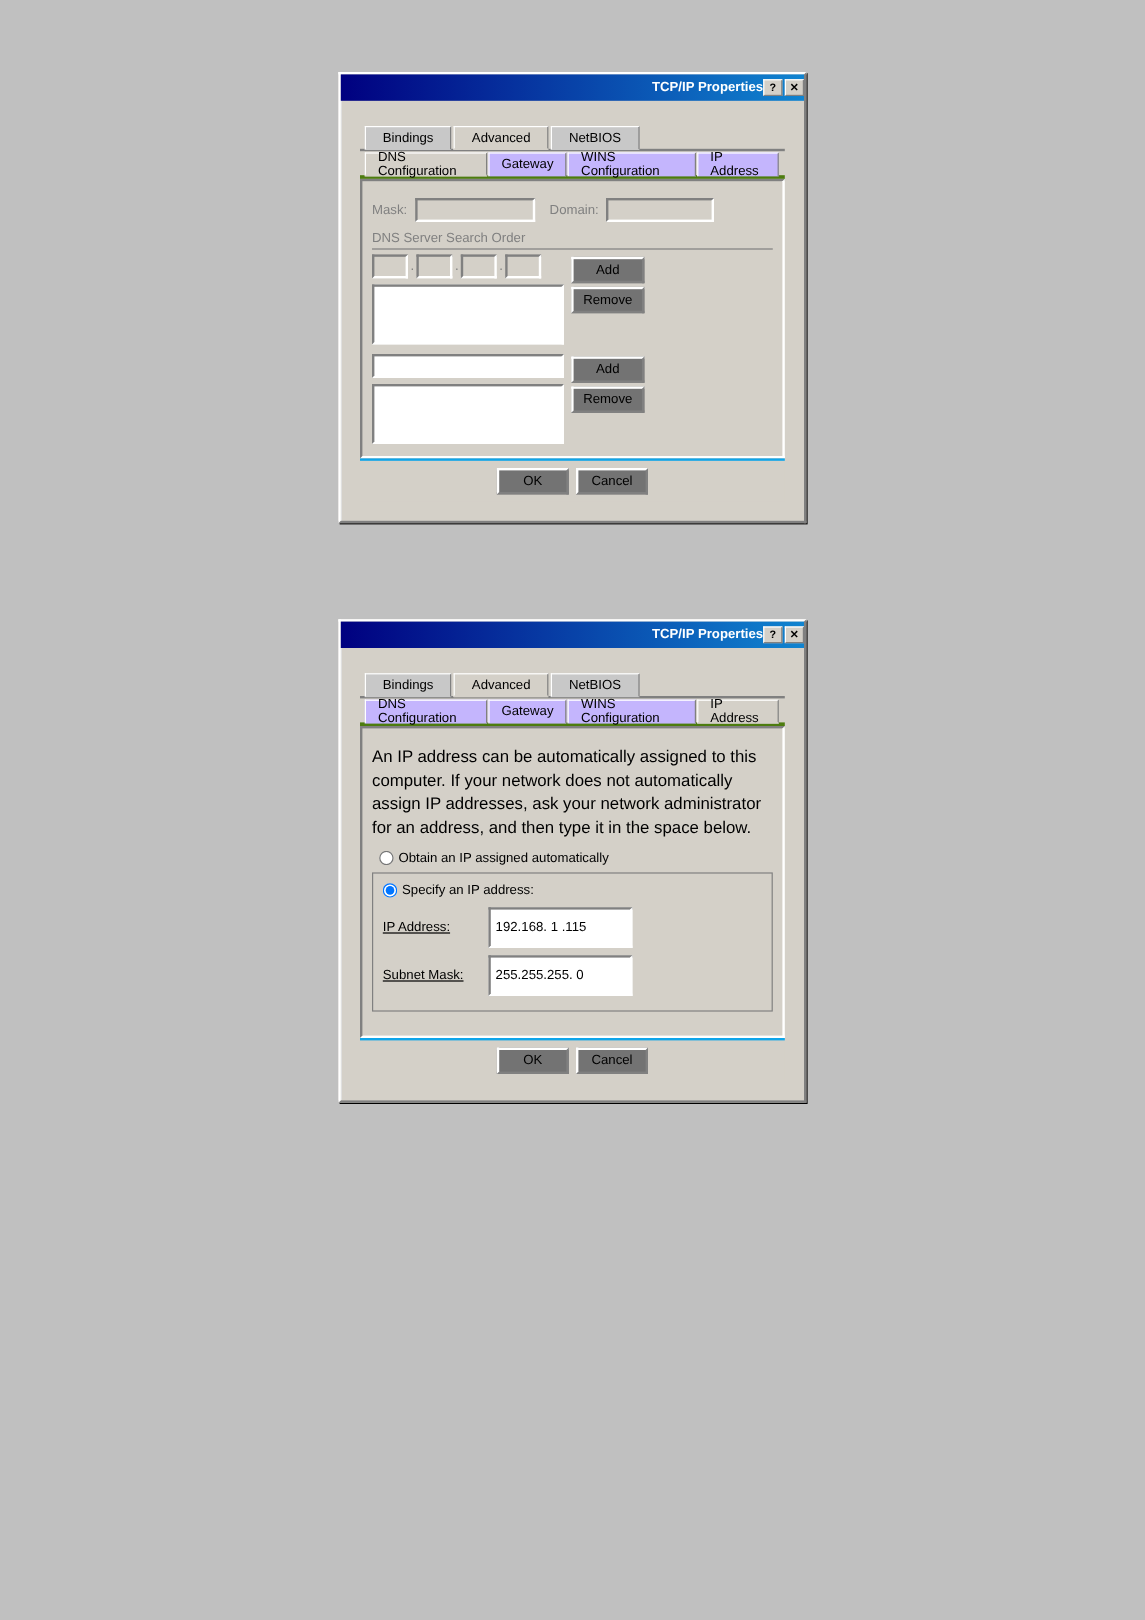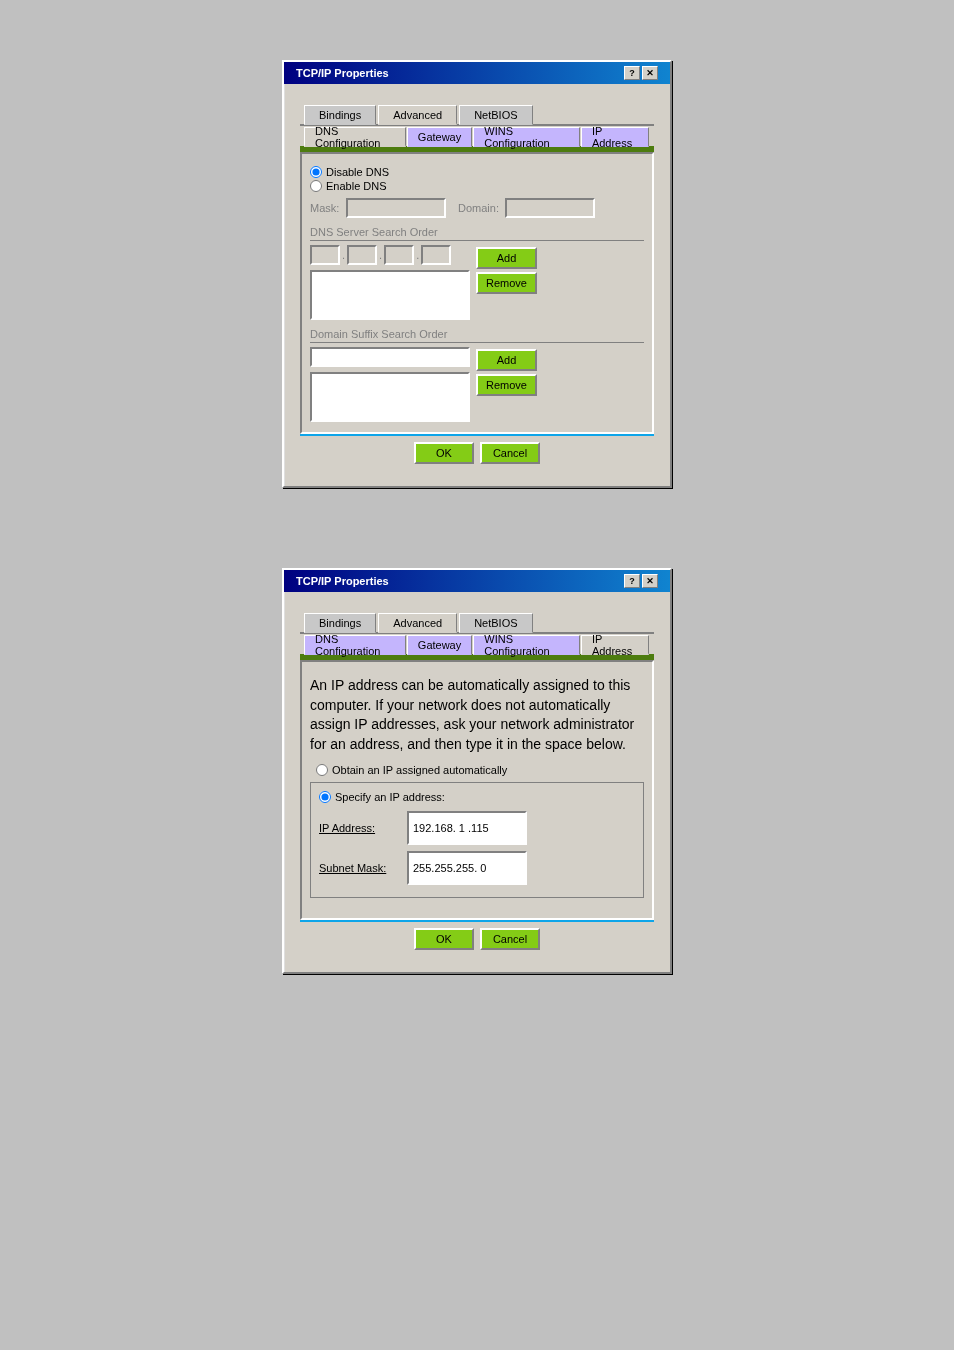--- a/index.html
+++ b/index.html
@@ -25,24 +25,24 @@
       width: 390px;
       background: #d4d0c8;
       border: 2px solid;
       border-color: #ffffff #808080 #808080 #ffffff;
       box-shadow: 1px 1px 0 #000, inset 1px 1px 0 #dfdfdf;
     }
 
     .title-bar {
       background: linear-gradient(to right, #000080, #1084d0);
       color: white;
-      padding: 3px 12px;
-      display: flex;
-      align-items: center;
-      justify-content: space-between;
+      padding: 3px 0;
+      display: flex;
+      align-items: center;
+      justify-content: flex-end;
       height: 22px;
     }
 
     .title-bar-text {
       font-weight: bold;
       font-size: 11px;
       color: white;
     }
 
     .title-bar-buttons {
@@ -153,21 +153,21 @@
     .list-box {
       border: 2px solid;
       border-color: #808080 #ffffff #ffffff #808080;
       background: white;
       height: 50px;
       margin-top: 2px;
       width: 160px;
     }
 
     .btn {
-      background: #84cc16;
+      background: #737373;
       border: 2px solid;
       border-color: #ffffff #808080 #808080 #ffffff;
       padding: 2px 10px;
       font-size: 11px;
       cursor: pointer;
       min-width: 60px;
       height: 22px;
       display: flex;
       align-items: center;
       justify-content: center;
@@ -268,21 +268,21 @@
     .win-tab.active {
       background: #d4d0c8;
       border-bottom: 2px solid #d4d0c8;
       z-index: 2;
     }
 
     .win-tabs-bottom {
       display: flex;
       padding: 0 4px;
       gap: 0;
-      border-bottom: 6px solid #4d7c0f;
+      border-bottom: 3px solid #4d7c0f;
       position: relative;
       justify-content: center;
     }
 
     .win-tab-b {
       padding: 2px 10px;
       background: #c4b5fd;
       border: 1px solid;
       border-color: #ffffff #808080 transparent #ffffff;
       font-size: 11px;
@@ -323,30 +323,20 @@
 
     <div class="win-tabs-bottom">
       <div class="win-tab-b active">DNS Configuration</div>
       <div class="win-tab-b">Gateway</div>
       <div class="win-tab-b">WINS Configuration</div>
       <div class="win-tab-b">IP Address</div>
     </div>
 
     <div class="tab-panel">
 
-      <div class="radio-group">
-        <div class="radio-item">
-          <input type="radio" name="dns1" checked="" class="radio-input" style="">
-          <label>Disable DNS</label>
-        </div>
-        <div class="radio-item">
-          <input type="radio" name="dns1" class="radio-input" style="">
-          <label>Enable DNS</label>
-        </div>
-      </div>
 
       <div class="field-row" style="margin-top:6px;">
         <span class="field-label">Mask:</span>
         <input type="text" class="text-input" disabled="" style="width: 100px;">
         <span class="field-label" style="margin-left:6px;">Domain:</span>
         <input type="text" class="text-input" disabled="" style="width: 90px;">
       </div>
 
       <div class="dns-section" style="margin-top:8px;">
         <div class="section-label">DNS Server Search Order</div>
@@ -364,21 +354,20 @@
             <div class="list-box"></div>
           </div>
           <div class="dns-btn-col">
             <button class="btn btn-small">Add</button>
             <button class="btn btn-small">Remove</button>
           </div>
         </div>
       </div>
 
       <div class="dns-section" style="margin-top:8px;">
-        <div class="section-label">Domain Suffix Search Order</div>
         <div class="dns-row-group">
           <div style="display:flex;flex-direction:column;gap:3px;">
             <input type="text" class="text-input" style="width: 160px;">
             <div class="list-box"></div>
           </div>
           <div class="dns-btn-col">
             <button class="btn btn-small">Add</button>
             <button class="btn btn-small">Remove</button>
           </div>
         </div>

